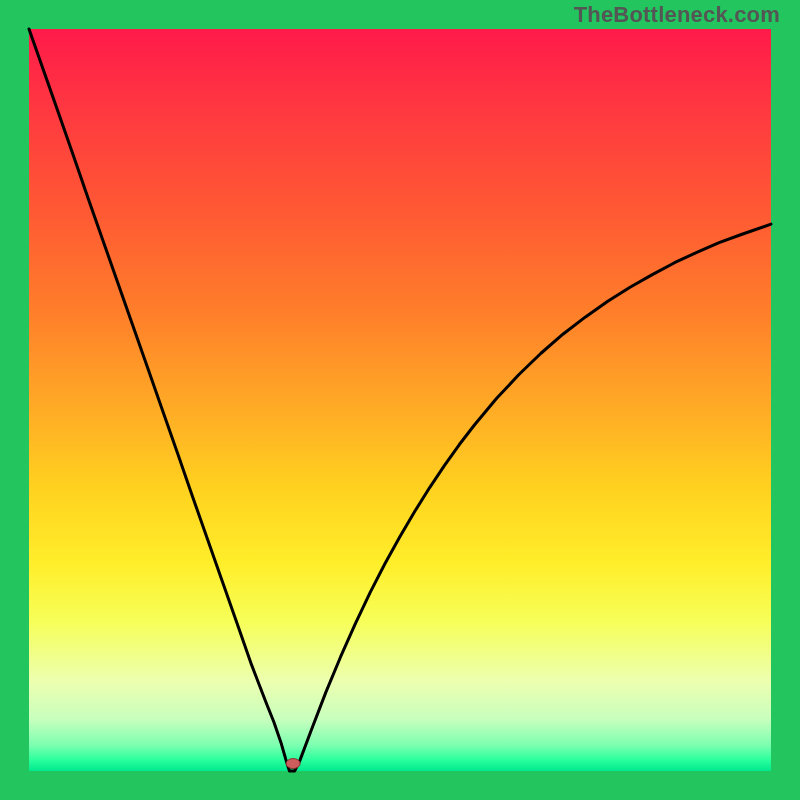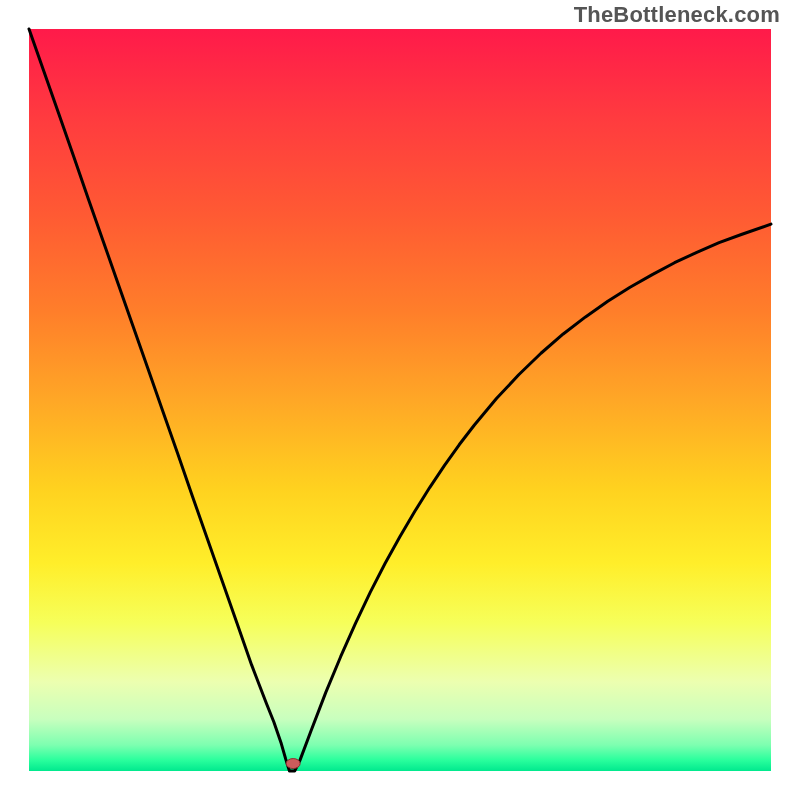--- a/index.html
+++ b/index.html
@@ -10,21 +10,21 @@
     background: #000;
     overflow: hidden;
     font-family: Arial, Helvetica, sans-serif;
   }
   .frame {
     position: absolute;
     top: 0;
     left: 0;
     width: 800px;
     height: 800px;
-    background: #ffffff;
+    background: #22c55e;
   }
   .watermark {
     position: absolute;
     top: 2px;
     right: 20px;
     color: #555;
     font-size: 22px;
     font-weight: 600;
     letter-spacing: 0.2px;
   }

